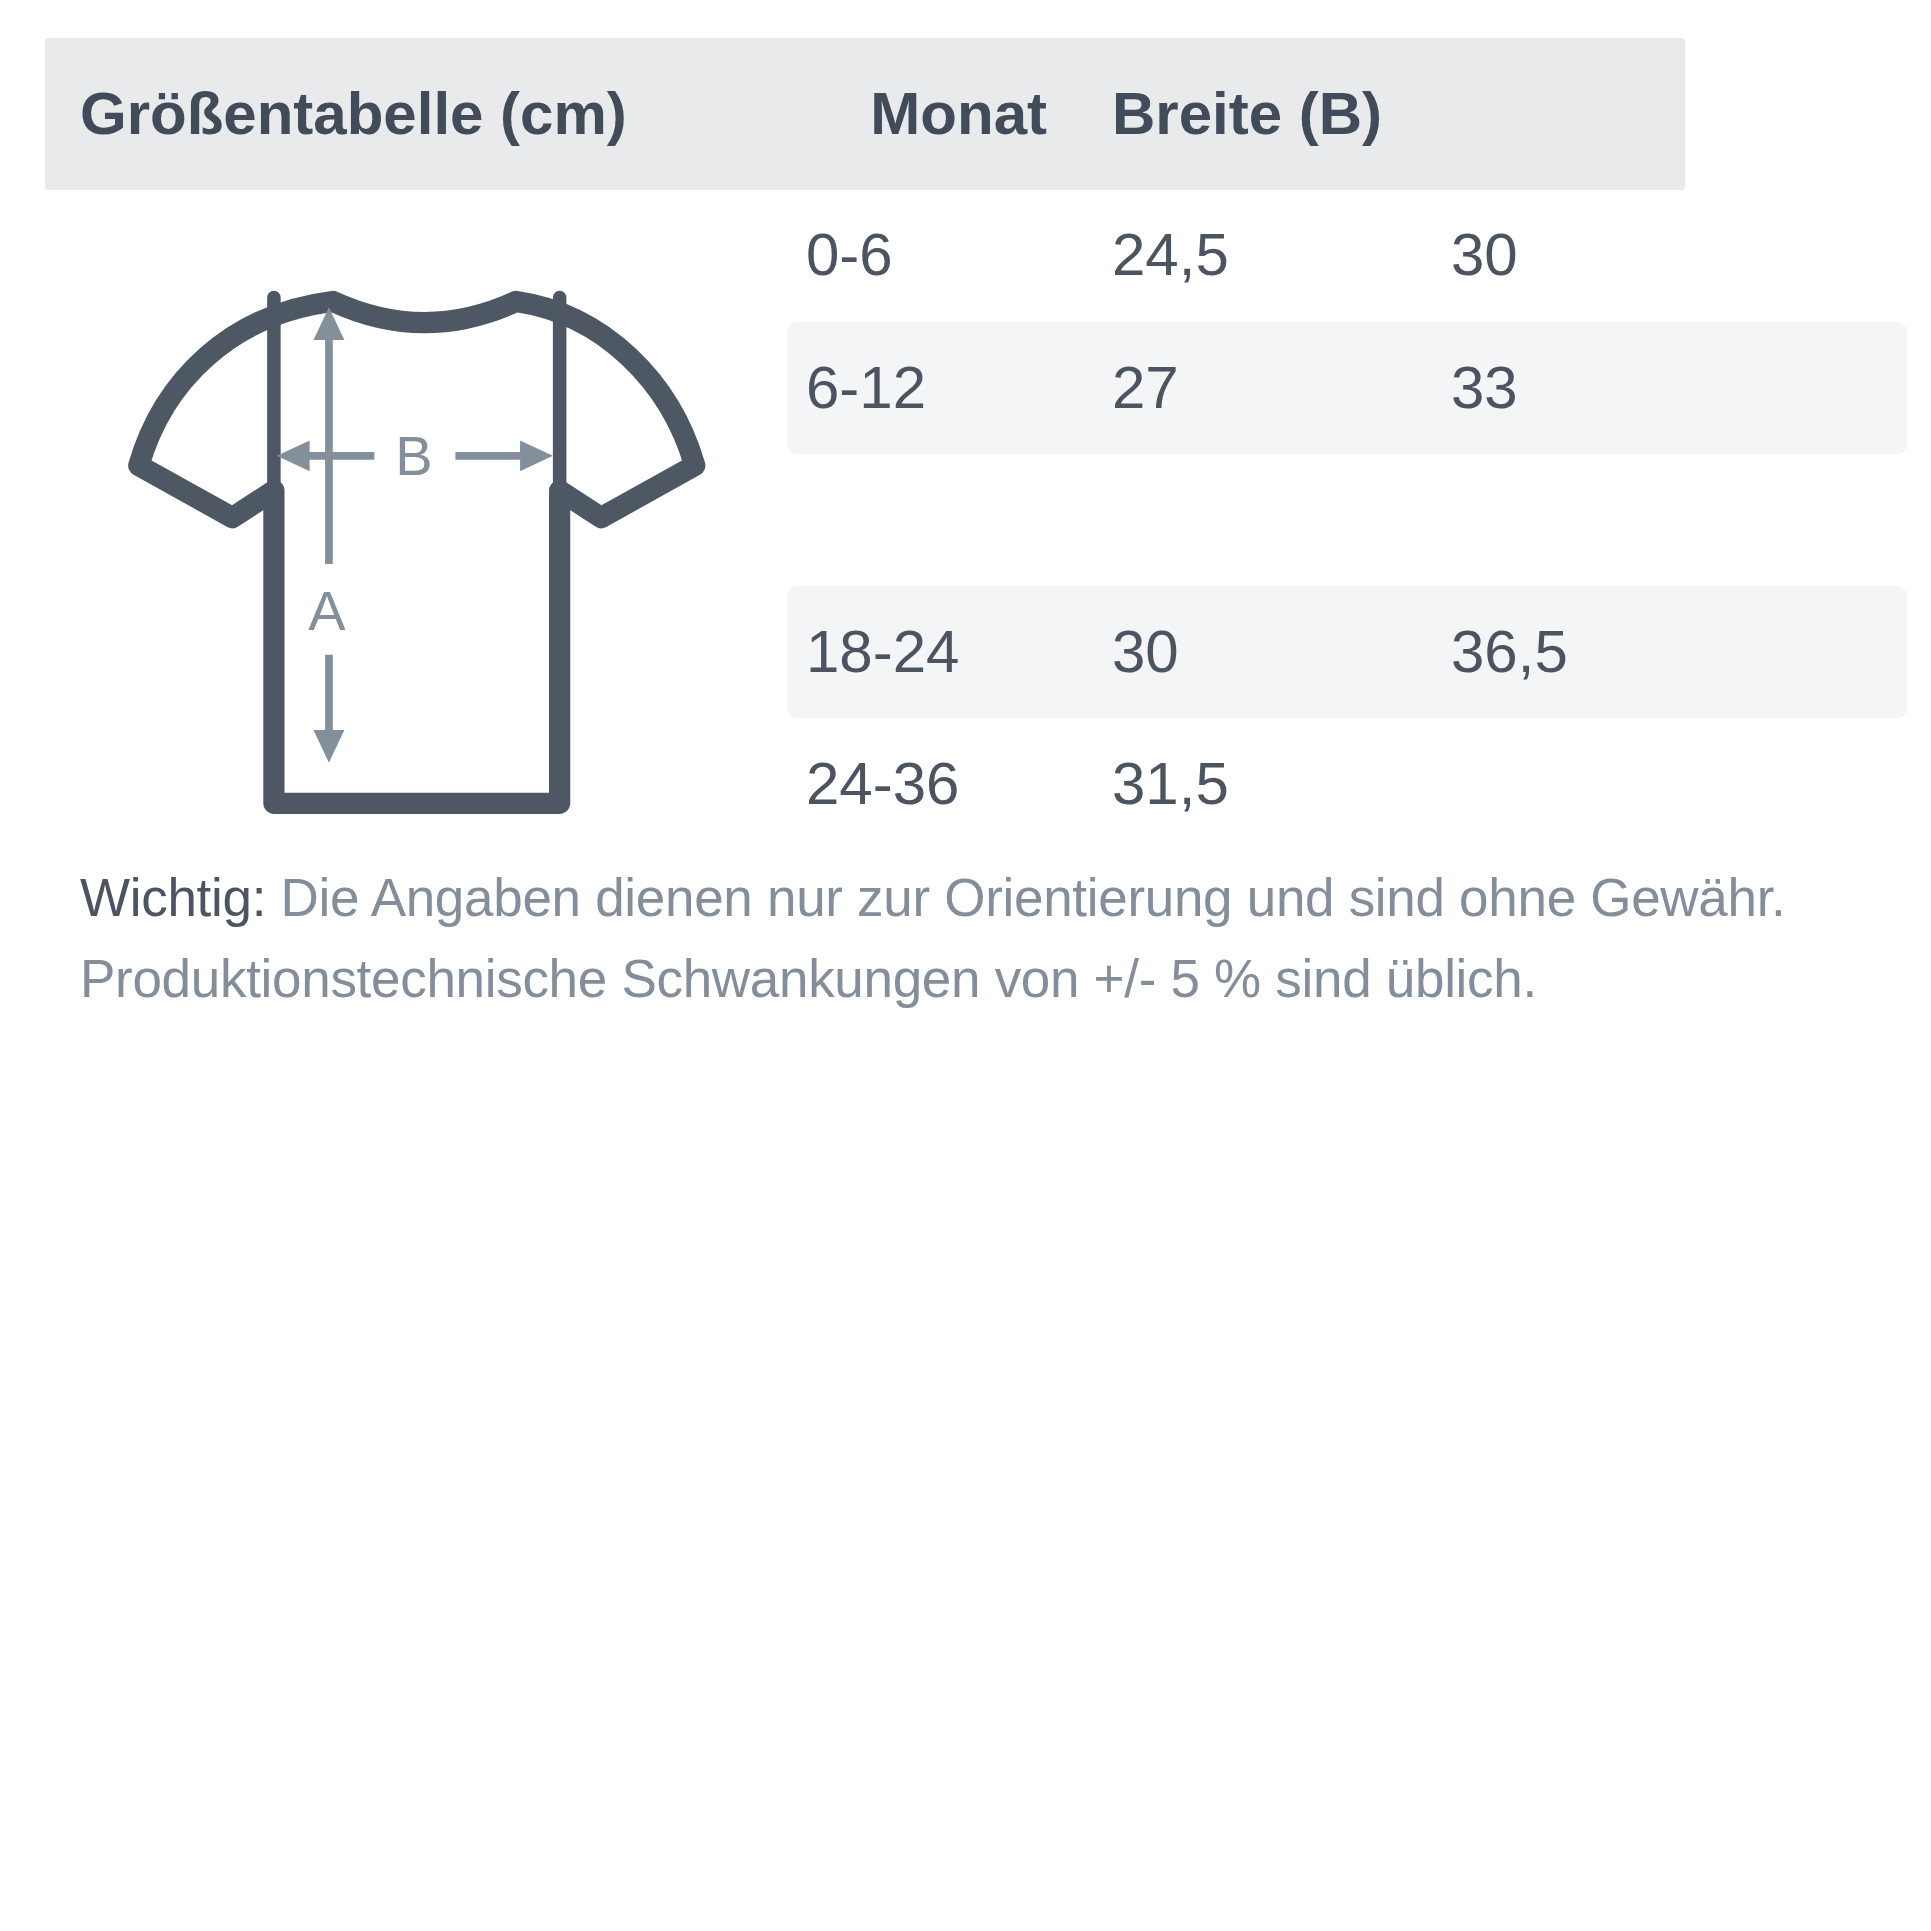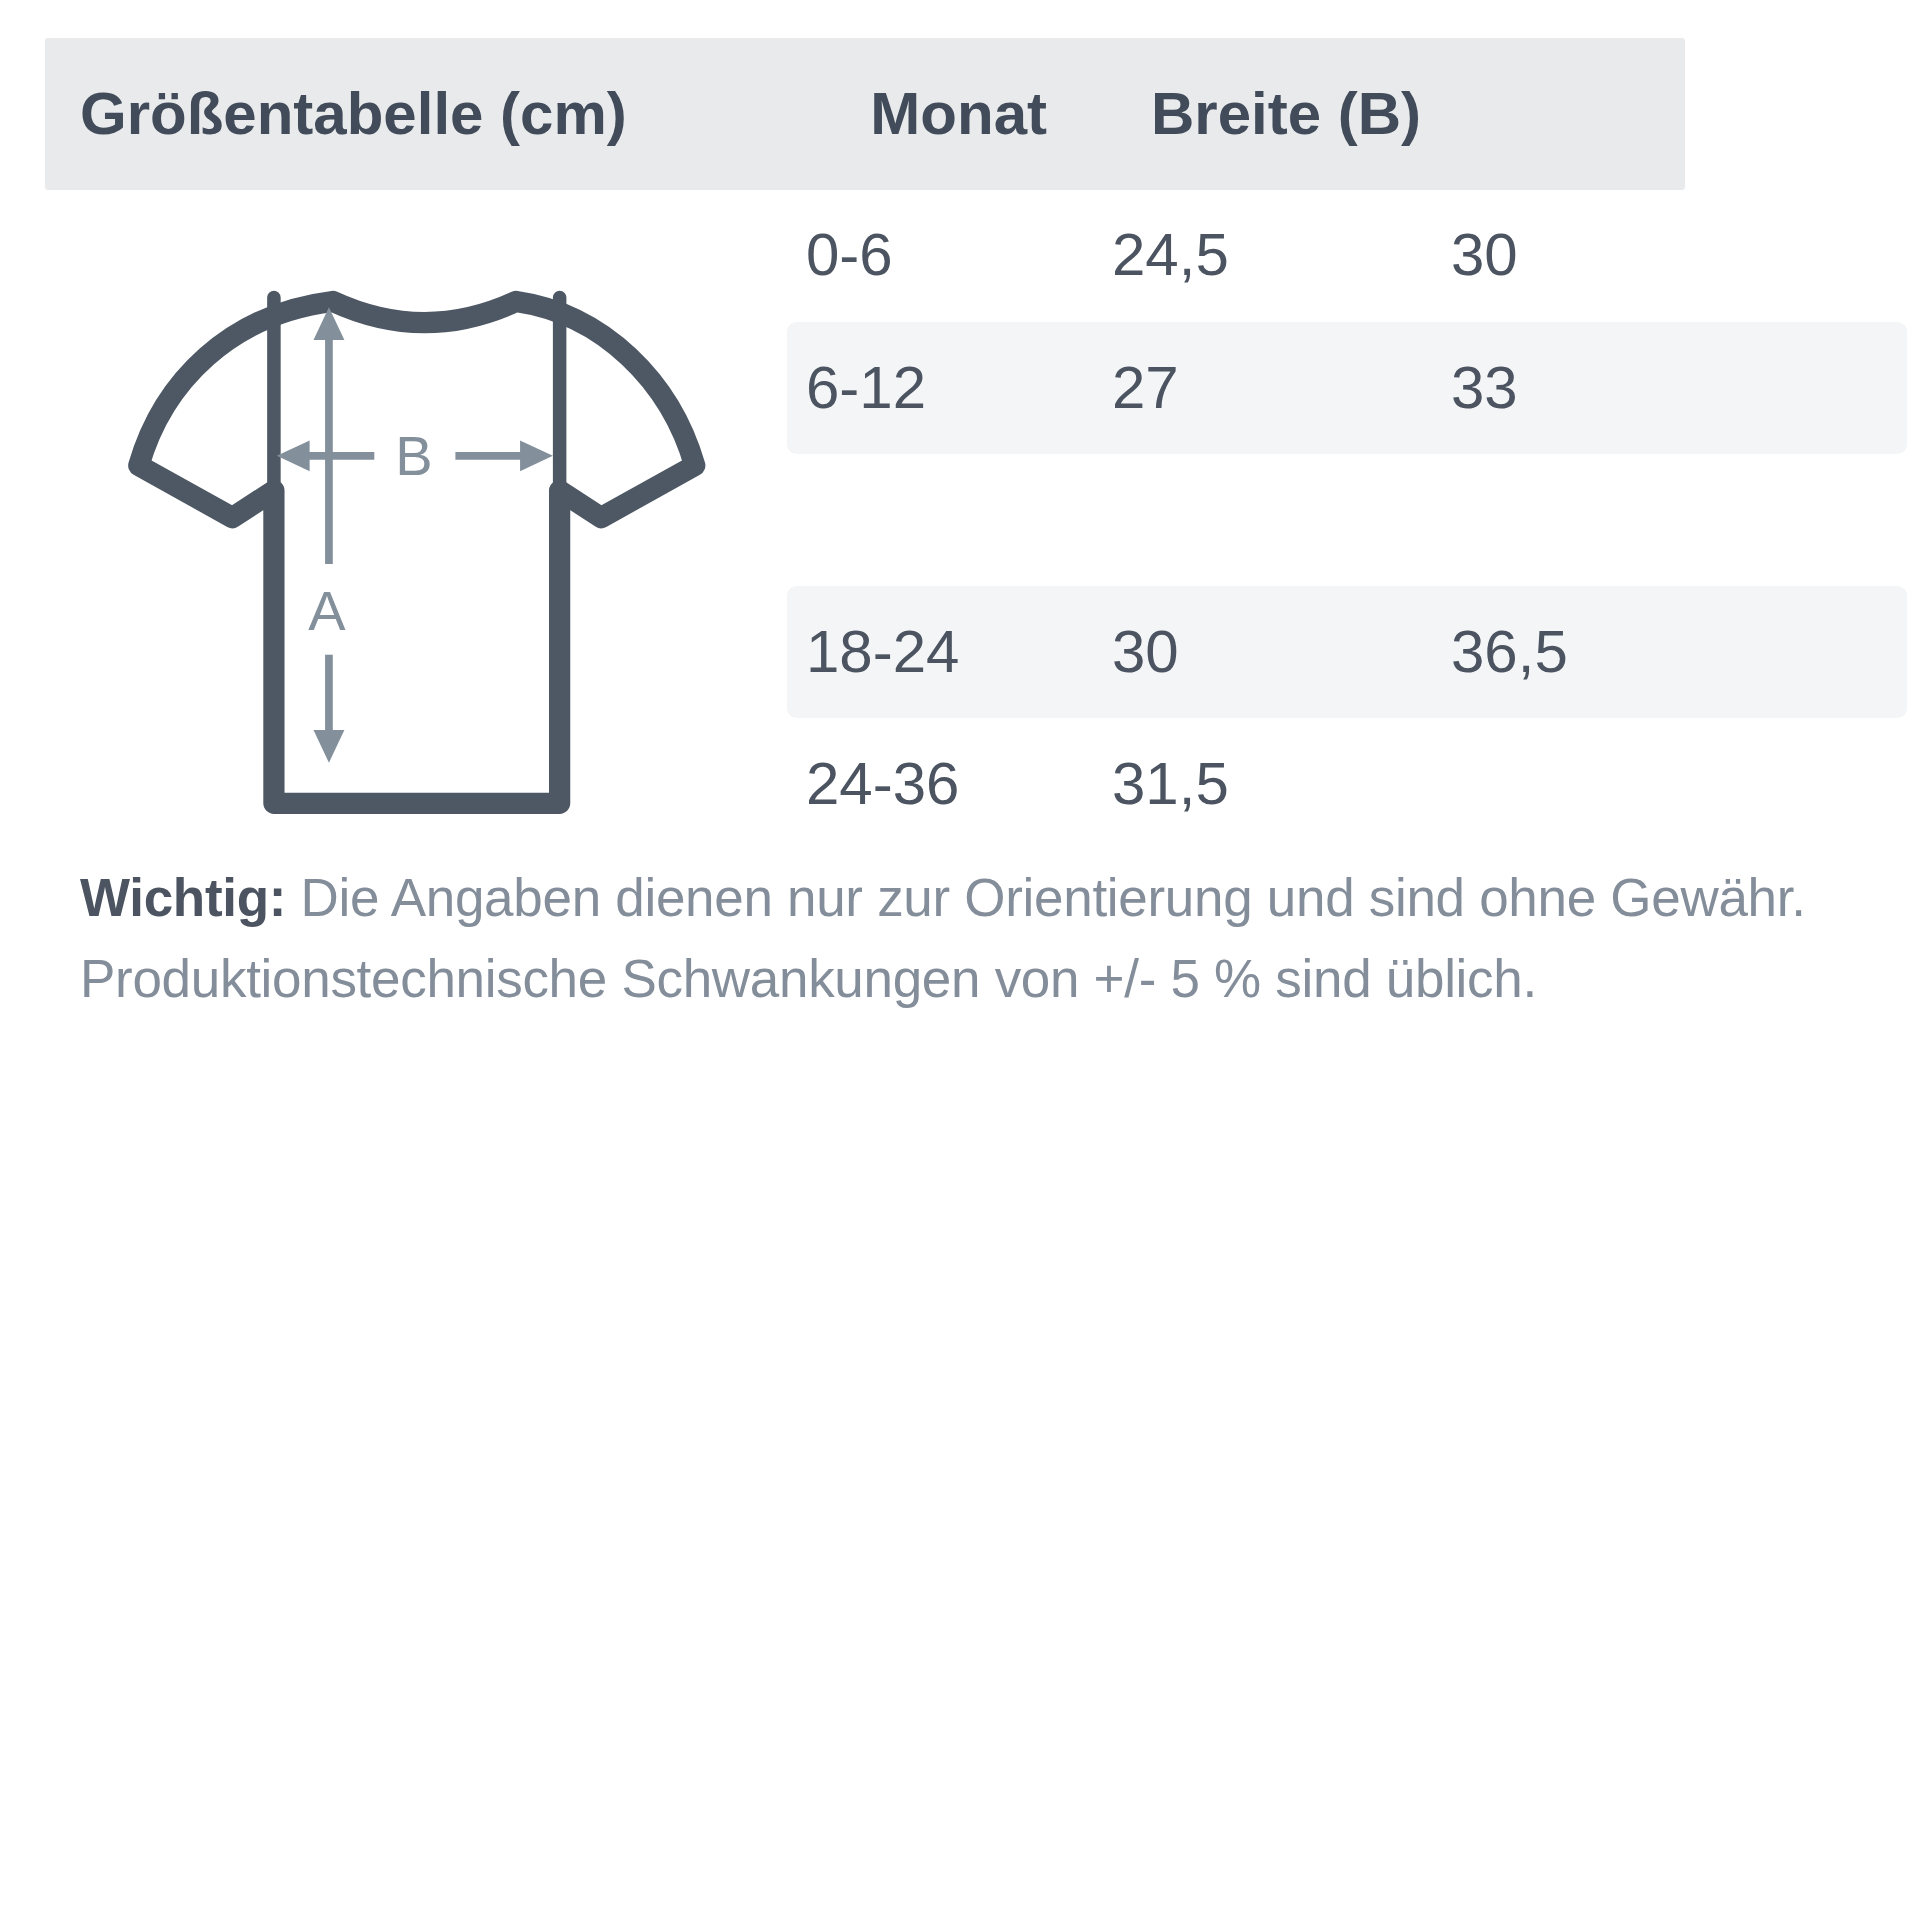--- a/index.html
+++ b/index.html
@@ -23,21 +23,21 @@
   .header-bar .cell {
     position: absolute; top: 0; height: 152px;
     line-height: 152px;
     font-weight: 700;
     font-size: 60px;
     color: var(--header-text, #414b59);
     white-space: nowrap;
   }
   .header-title { left: 35px; text-align: left; }
   .col-monat  { left: 761px;  width: 241px; text-align: right; }
-  .col-breite { left: 1067px; width: 309px; text-align: right; }
+  .col-breite { left: 1067px; width: 309px; text-align: left; }
   .col-hoehe  { left: 1406px; width: 309px; text-align: center; }
 
   
   .trow {
     position: absolute;
     left: 45px; width: 1862px; height: 132px;
   }
   .trow .stripe {
     position: absolute;
     left: 742px; top: 0;
@@ -98,21 +98,21 @@
   .note {
     position: absolute;
     left: 80px; top: 857px;
     width: 1777px;
     font-size: 53px;
     line-height: 81px;
     color: var(--note-text, #848d9a);
     letter-spacing: -0.3px;
   }
   .note .note-label {
-    font-weight: 700;
+    font-weight: 400;
     color: var(--note-label, #4b5460);
     margin-top: 27px;
   }
   .note .line { white-space: nowrap; }
 </style>
 </head>
 <body>
 
 <div class="canvas">
 

